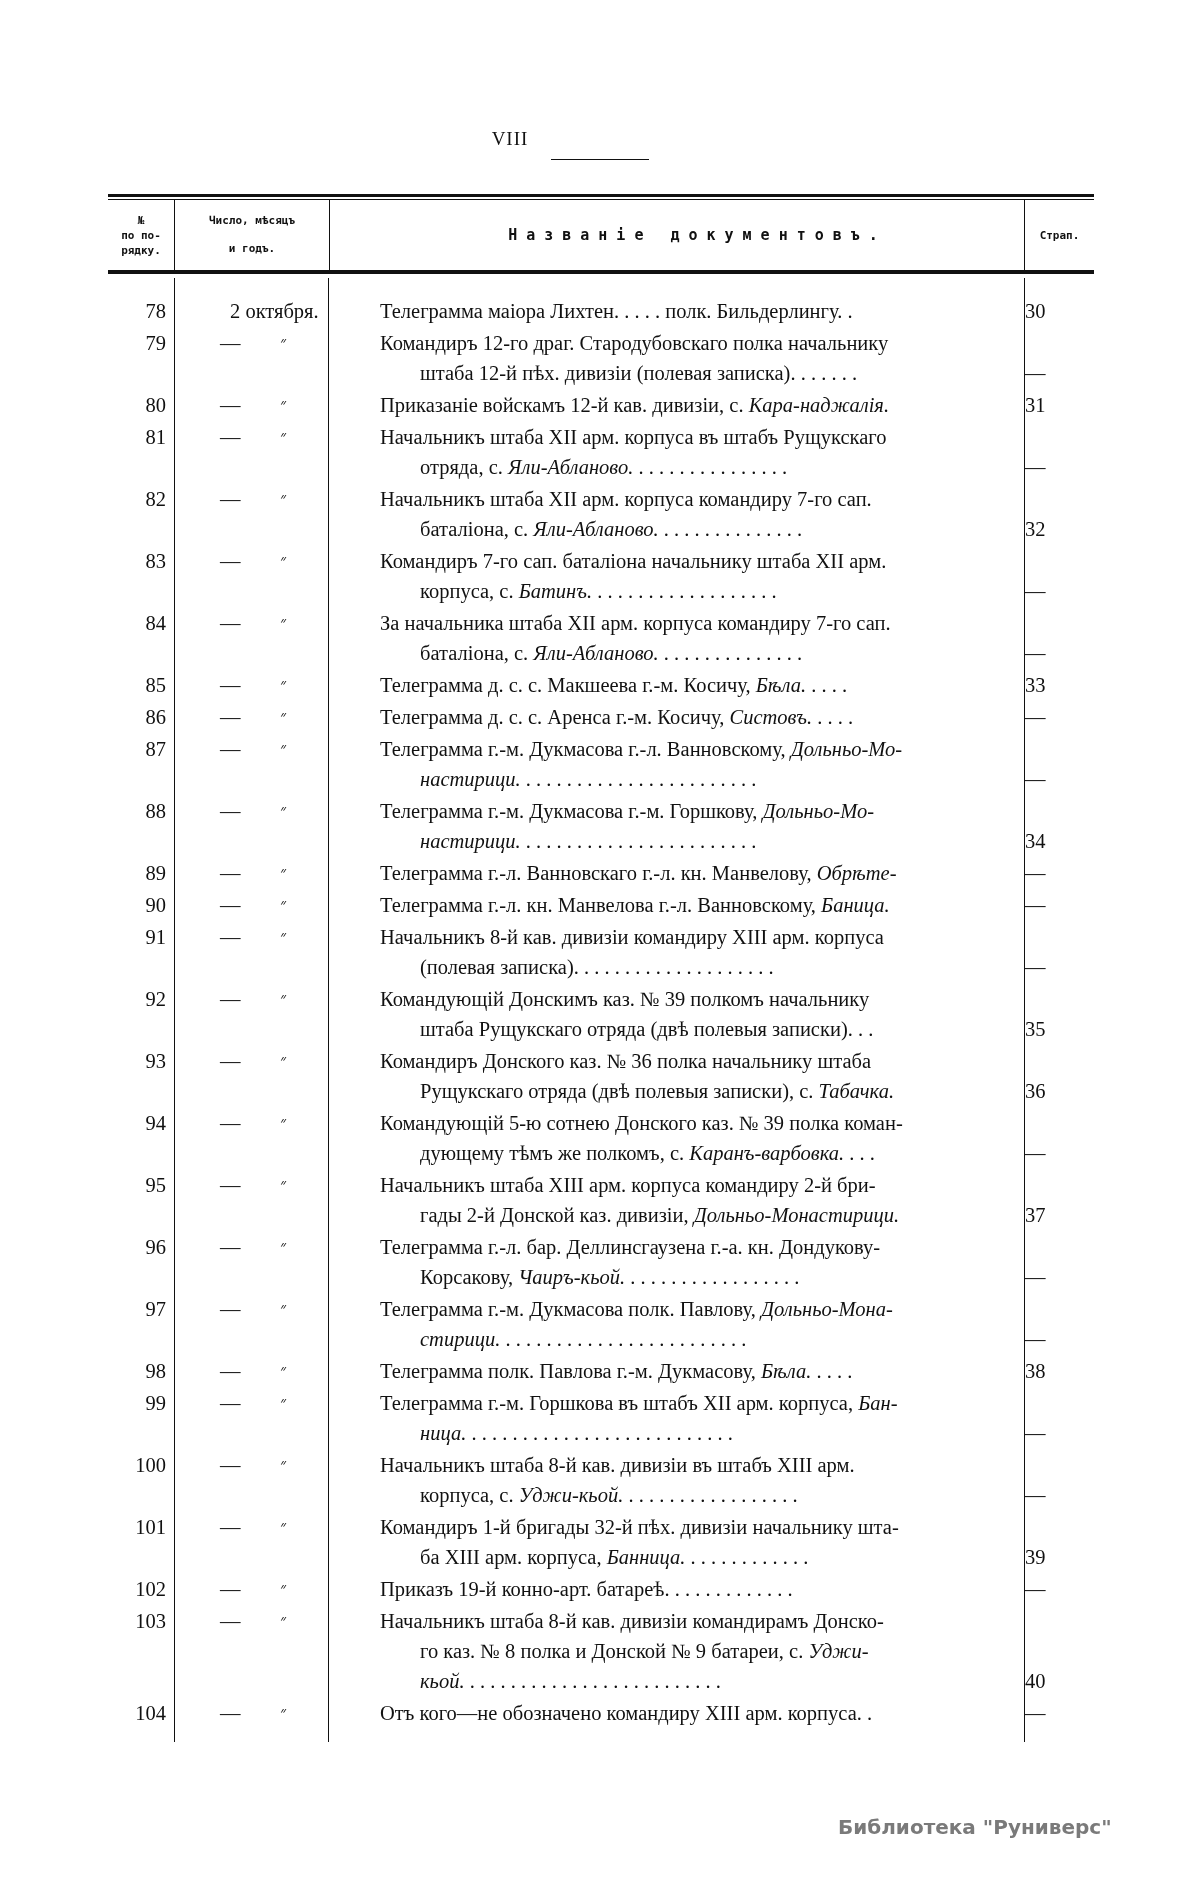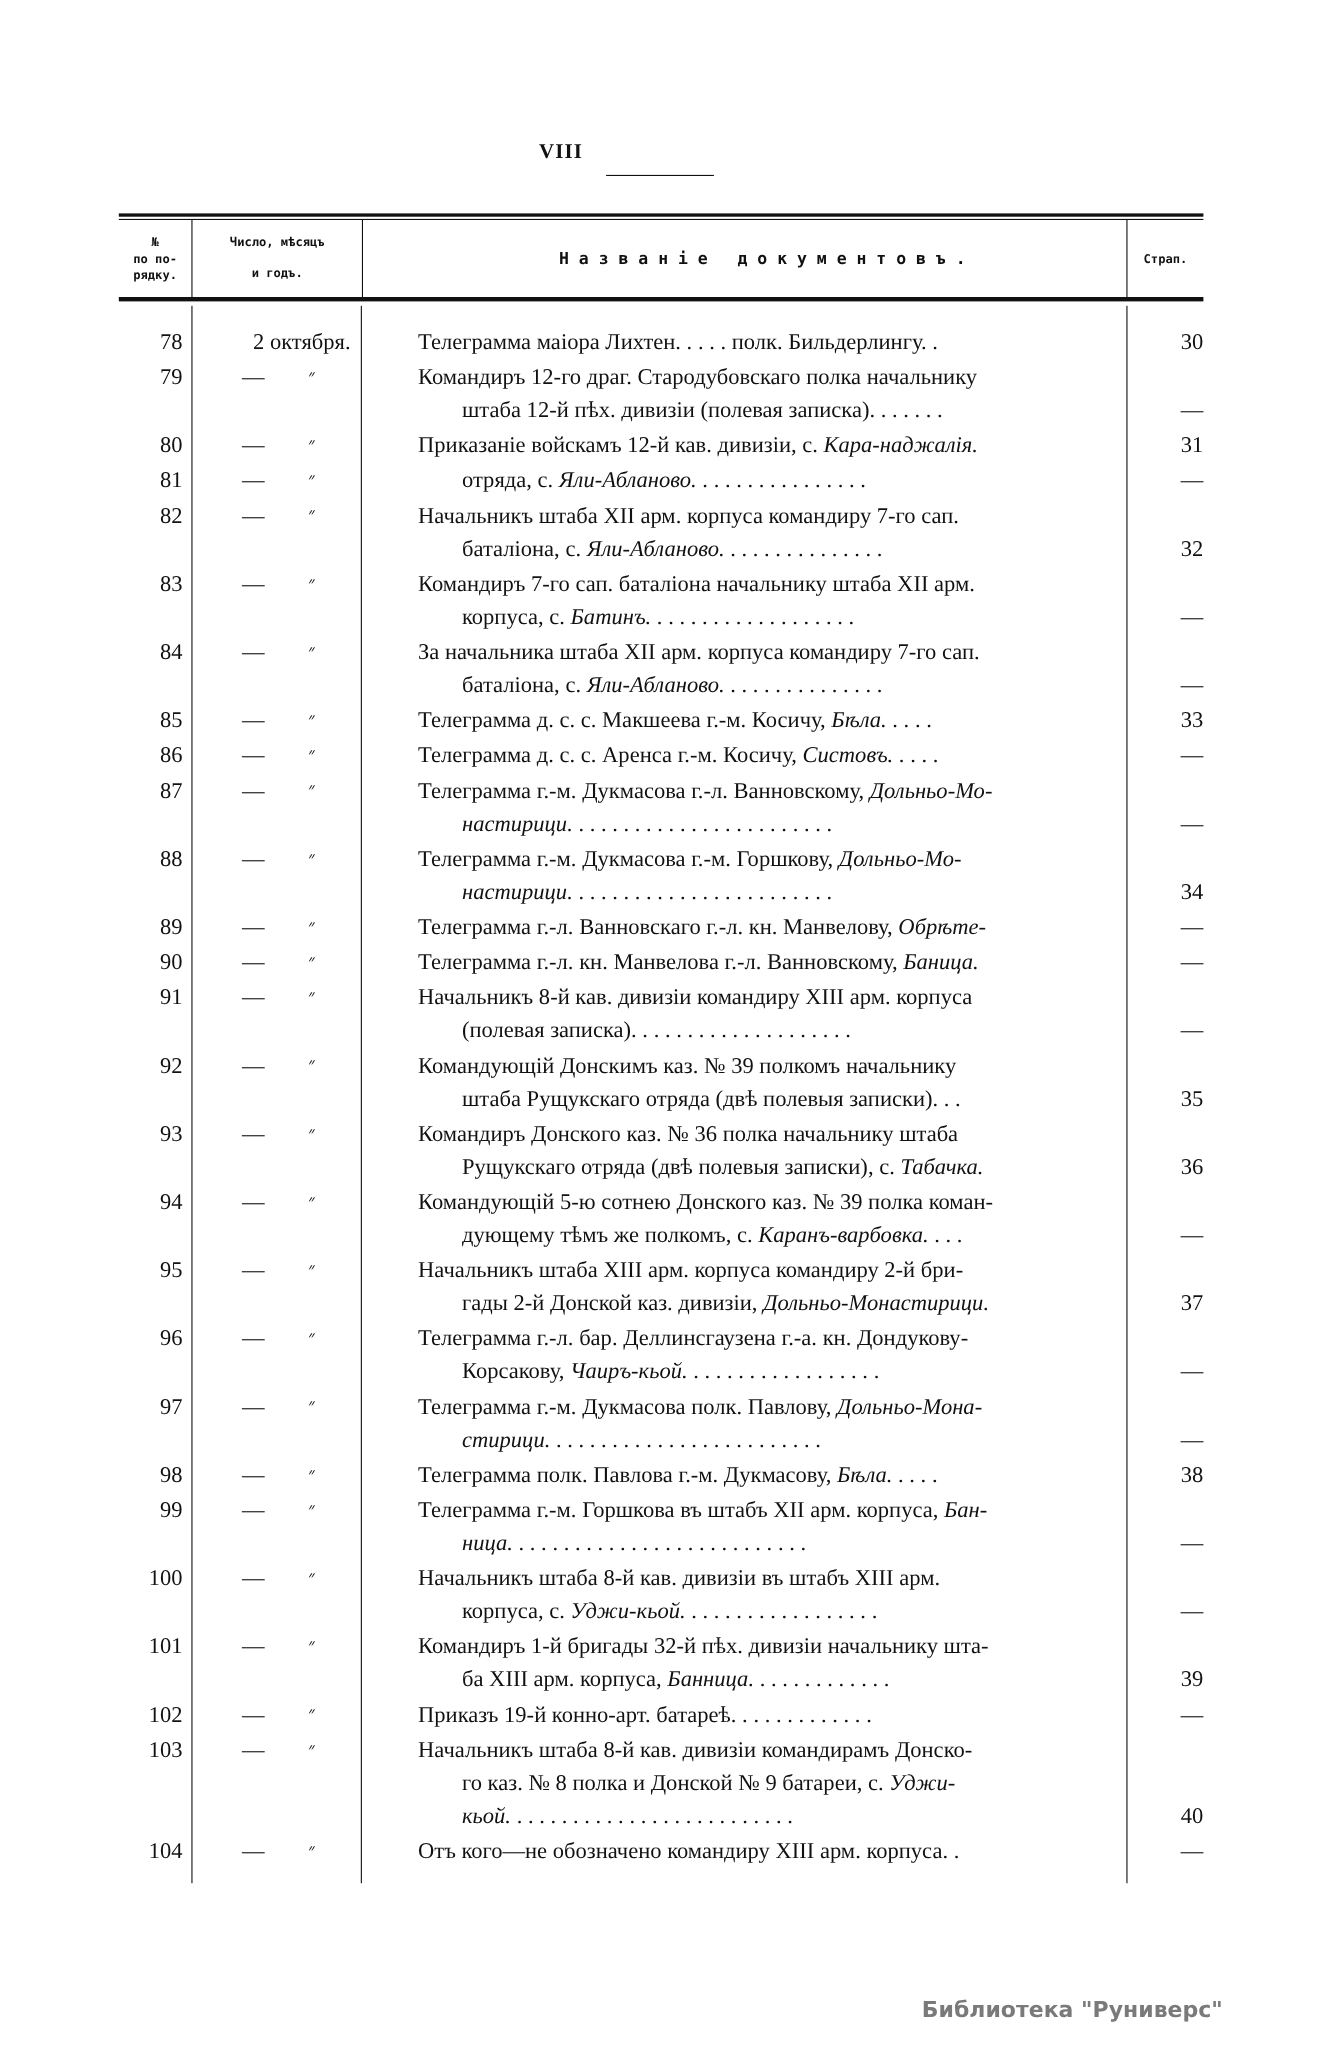--- a/index.html
+++ b/index.html
@@ -1,19 +1,19 @@
 <!DOCTYPE html>
 <html><head>
 <meta charset="utf-8">
 <style>
   html, body { margin: 0; padding: 0; background: #ffffff; }
   body { width: 1200px; height: 1879px; position: relative; overflow: hidden;
          font-family: "Liberation Serif", "DejaVu Serif", serif; color: #111; }
   .page-number { position: absolute; top: 128px; left: 0; width: 1020px; text-align: center;
-                 font-size: 19px; letter-spacing: 1px; font-weight: bold; }
+                 font-size: 19px; letter-spacing: 1px; }
   .page-rule { position: absolute; top: 159px; left: 551px; width: 98px; height: 0;
                border-top: 1.5px solid #111; }
 
   .toc { position: absolute; left: 108px; top: 194px; width: 986px; }
   .rule-top { height: 0; border-top: 3px solid #111; border-bottom: 1px solid #111; padding-top: 2px; }
   .head { display: flex; height: 70px; border-bottom: 4px solid #111; }
   .head > div { display: flex; align-items: center; justify-content: center; text-align: center;
                 font-family: "DejaVu Sans Mono", monospace; font-weight: bold; }
   .c-num { width: 66px; }
   .c-date { width: 154px; border-left: 1.5px solid #111; gap: 12px; }
@@ -35,21 +35,21 @@
   .row .n { width: 66px; text-align: right; padding-right: 8px; box-sizing: border-box; }
   .row .d { width: 154px; display: flex; padding-left: 14px; box-sizing: border-box; margin-left: 32px; }
   .row .d .dash { width: 60px; }
   .row .d .ditto { font-style: italic; font-size: 16px; }
   .row .d .date-full { padding-left: 10px; }
   .row .t { flex: 1; padding-left: 20px; padding-right: 14px; box-sizing: border-box; }
   .row .t .line { display: block; text-align: justify; white-space: nowrap; overflow: hidden; }
   .row .t .line.cont { padding-left: 40px; }
   .row .t i { font-style: italic; }
   .row .p { width: 69px; display: flex; flex-direction: column; justify-content: flex-end;
-            text-align: right; }
+            text-align: left; }
 
   .watermark { position: absolute; left: 838px; top: 1815px; font-family: "DejaVu Sans", sans-serif;
                font-weight: bold; font-size: 20px; color: #7a7a7a; }
 </style>
 </head>
 <body>
 
 <div class="page-number">VIII</div>
 <div class="page-rule"></div>
 
@@ -103,20 +103,21 @@
         </div>
         <div class="p">31</div>
       </div>
       <div class="row">
         <div class="n">81</div>
         <div class="d">
           <span class="dash">—</span>
           <span class="ditto">״</span>
         </div>
         <div class="t">
+          <span class="line">Начальникъ штаба XII арм. корпуса въ штабъ Рущукскаго</span>
           <span class="line cont">отряда, с. <i>Яли-Абланово.</i> . . . . . . . . . . . . . . .</span>
         </div>
         <div class="p">—</div>
       </div>
       <div class="row">
         <div class="n">82</div>
         <div class="d">
           <span class="dash">—</span>
           <span class="ditto">״</span>
         </div>

